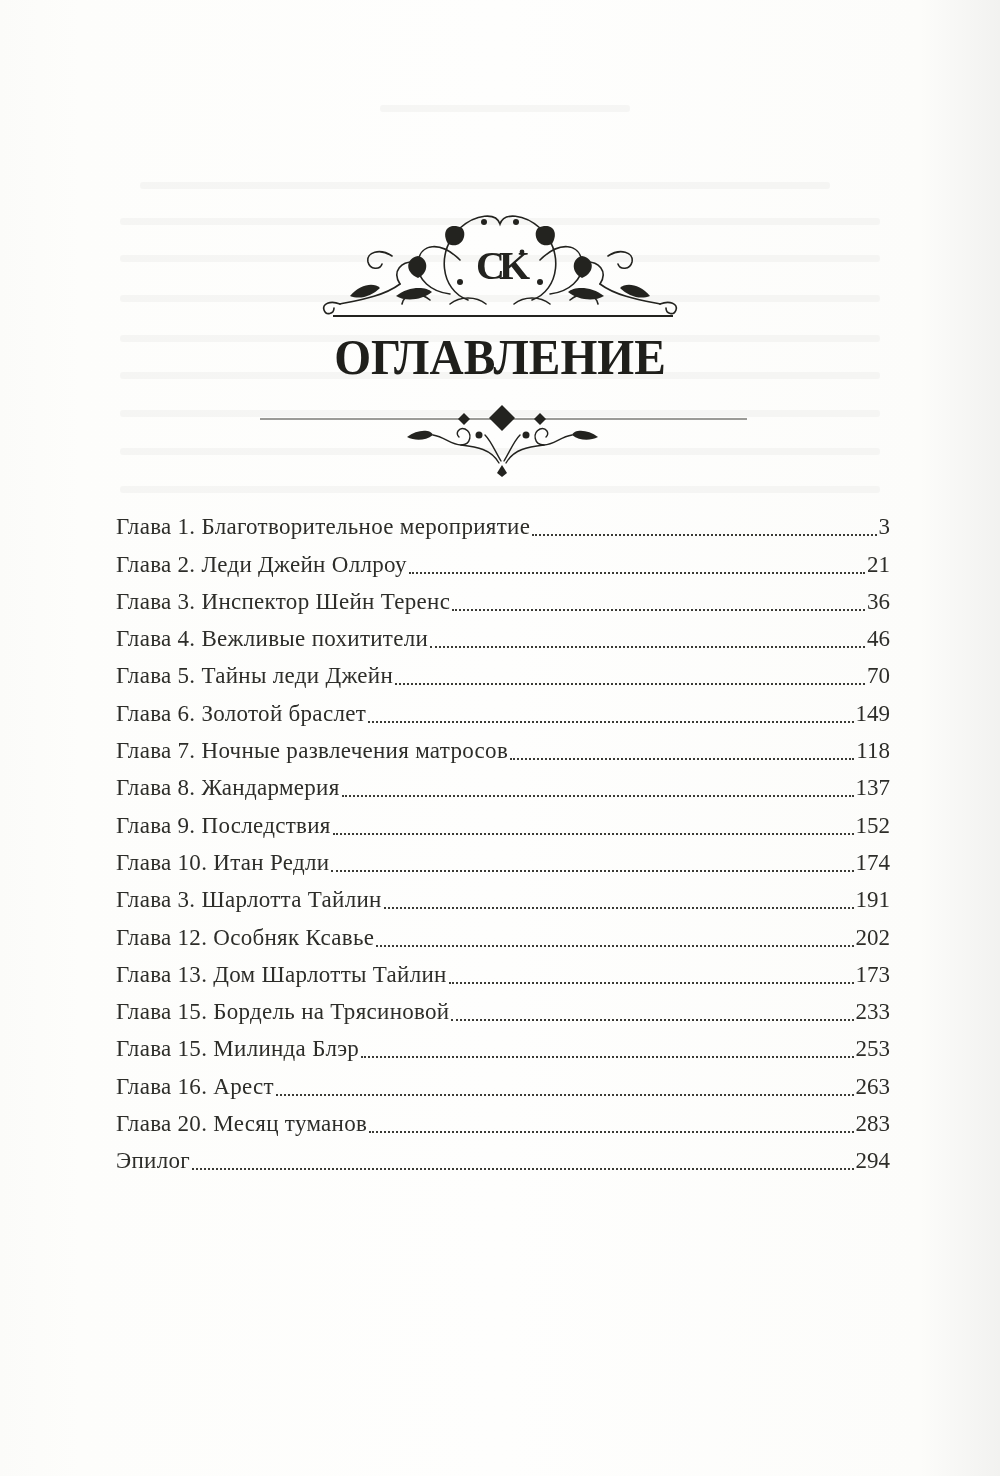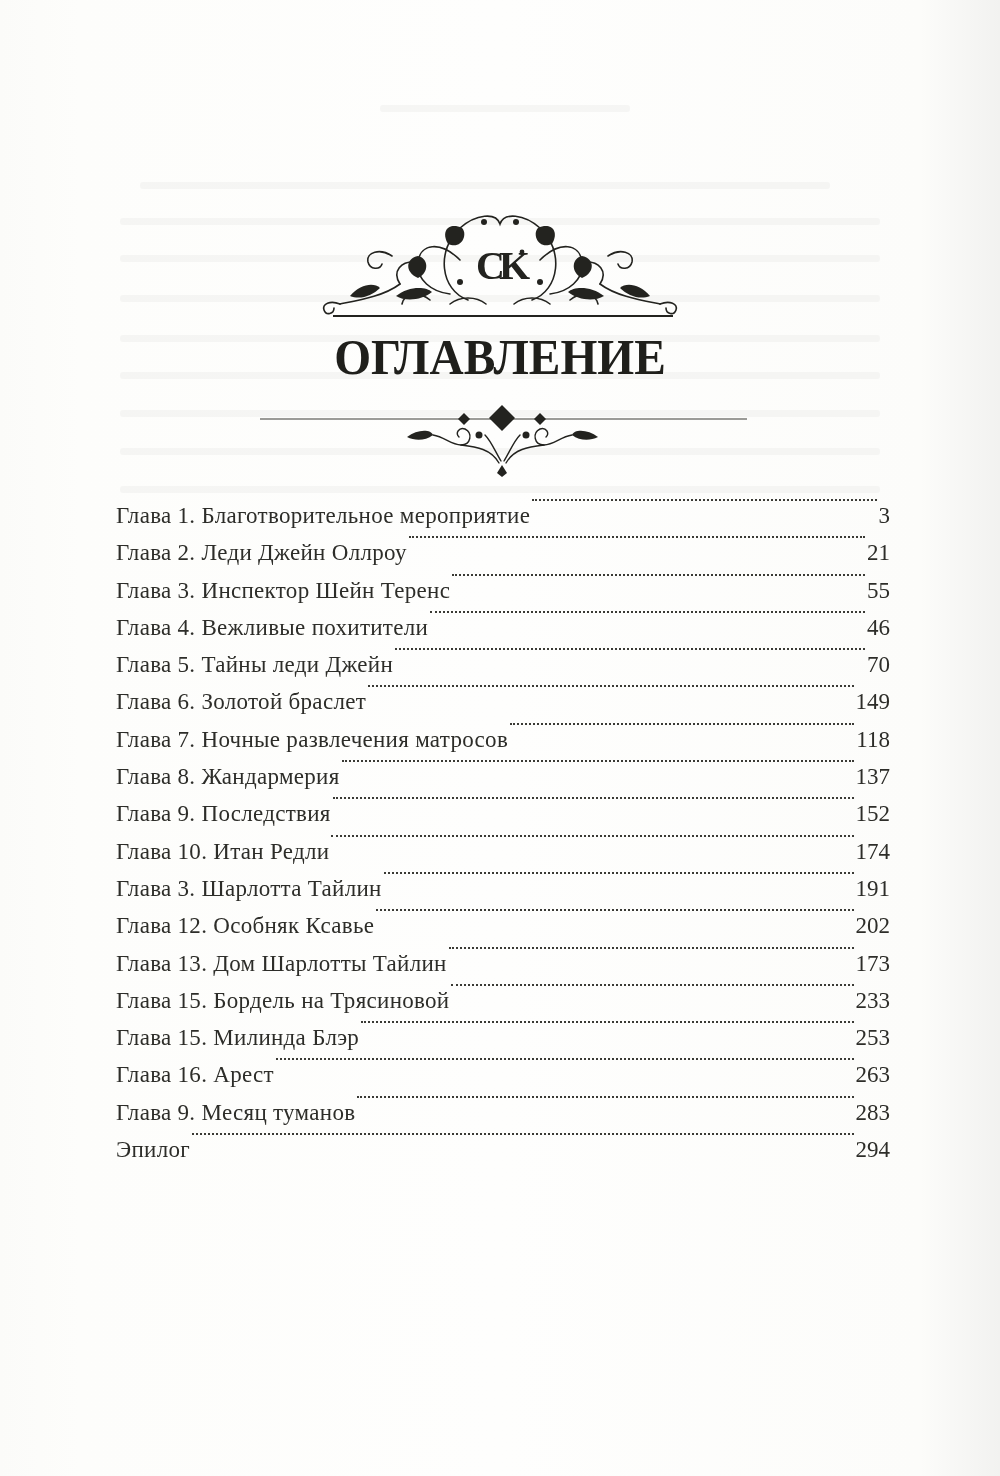--- a/index.html
+++ b/index.html
@@ -63,21 +63,21 @@
       position: absolute;
       left: 116px;
       top: 503px;
       width: 774px;
       margin: 0;
       padding: 0;
       list-style: none;
     }
     .toc-row {
       display: flex;
-      align-items: flex-start;
+      align-items: flex-end;
       height: 37.3px;
       font-family: "DejaVu Serif", "Liberation Serif", serif;
       font-size: 20.5px;
       color: #2d2d29;
       cursor: pointer;
       white-space: nowrap;
     }
     .toc-title {
       flex: 0 0 auto;
       font-family: "Liberation Serif", "DejaVu Serif", serif;
@@ -188,21 +188,21 @@
       <span class="toc-page">3</span>
     </li>
     <li class="toc-row">
       <span class="toc-title">Глава 2. Леди Джейн Оллроу</span>
       <span class="toc-dots"></span>
       <span class="toc-page">21</span>
     </li>
     <li class="toc-row">
       <span class="toc-title">Глава 3. Инспектор Шейн Теренс</span>
       <span class="toc-dots"></span>
-      <span class="toc-page">55</span>
+      <span class="toc-page">36</span>
     </li>
     <li class="toc-row">
       <span class="toc-title">Глава 4. Вежливые похитители</span>
       <span class="toc-dots"></span>
       <span class="toc-page">46</span>
     </li>
     <li class="toc-row">
       <span class="toc-title">Глава 5. Тайны леди Джейн</span>
       <span class="toc-dots"></span>
       <span class="toc-page">70</span>
@@ -256,21 +256,21 @@
       <span class="toc-title">Глава 15. Милинда Блэр</span>
       <span class="toc-dots"></span>
       <span class="toc-page">253</span>
     </li>
     <li class="toc-row">
       <span class="toc-title">Глава 16. Арест</span>
       <span class="toc-dots"></span>
       <span class="toc-page">263</span>
     </li>
     <li class="toc-row">
-      <span class="toc-title">Глава 9. Месяц туманов</span>
+      <span class="toc-title">Глава 20. Месяц туманов</span>
       <span class="toc-dots"></span>
       <span class="toc-page">283</span>
     </li>
     <li class="toc-row">
       <span class="toc-title">Эпилог</span>
       <span class="toc-dots"></span>
       <span class="toc-page">294</span>
     </li>
   </ul>
 

